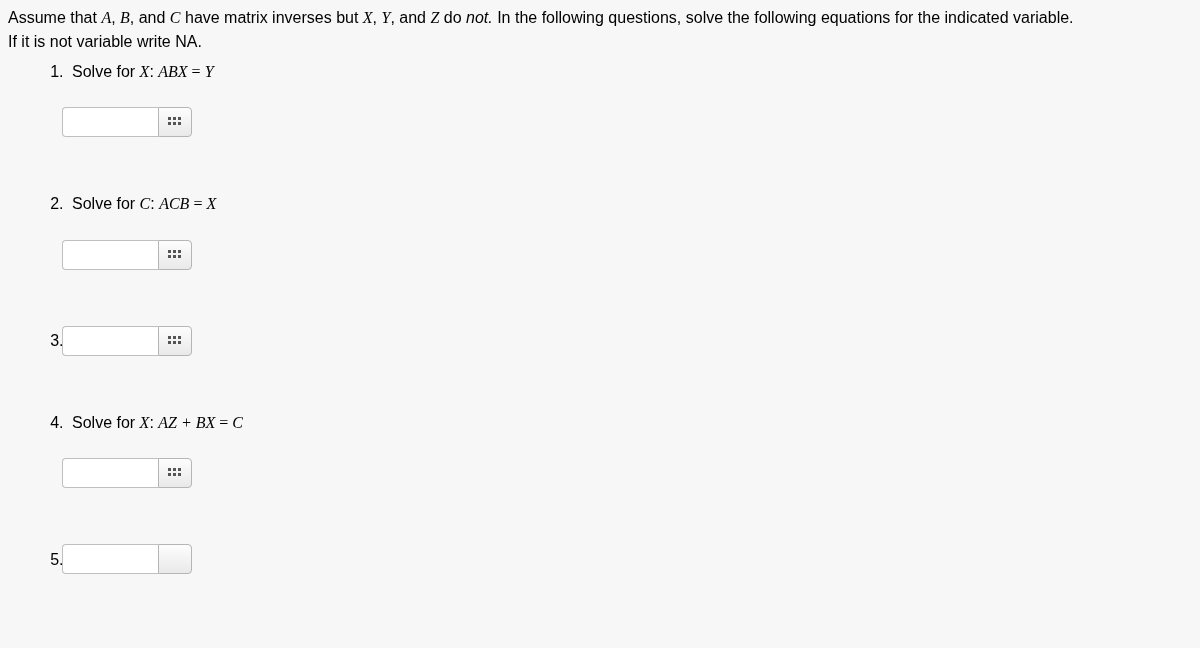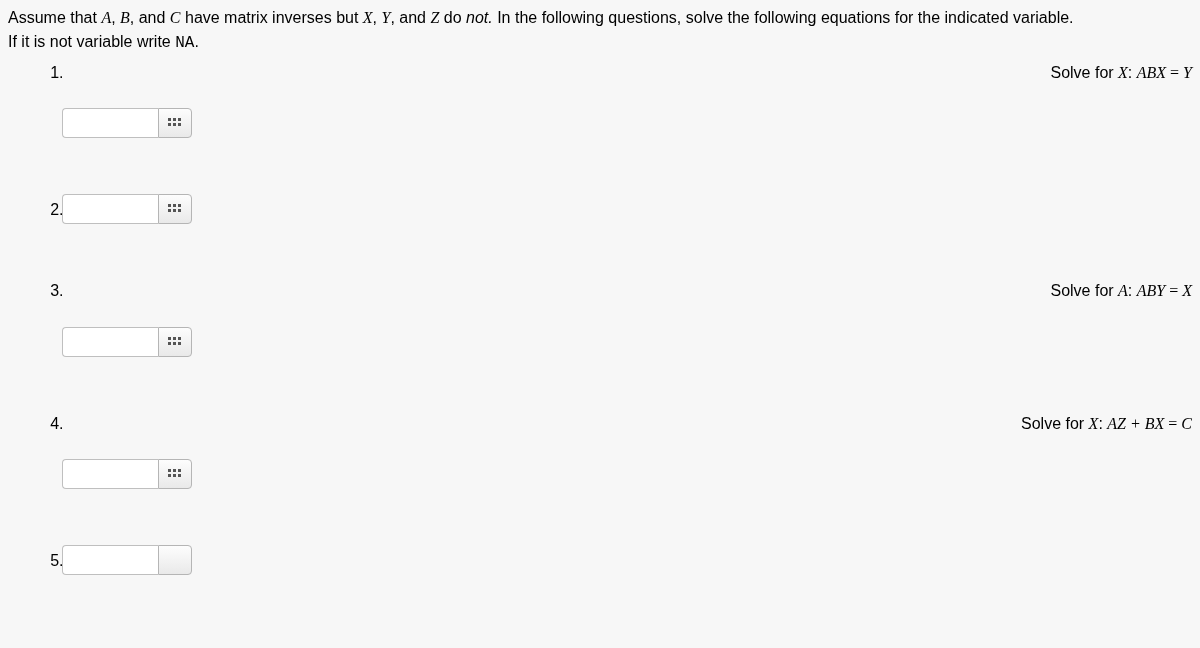--- a/index.html
+++ b/index.html
@@ -13,31 +13,31 @@
   }
   .page {
     padding: 6px 8px 20px 8px;
   }
   .intro {
     line-height: 1.5;
     margin-bottom: 7px;
   }
   .mvar { font-family: 'Times New Roman', serif; font-style: italic; }
   .mop  { font-family: 'Times New Roman', serif; font-style: normal; }
-  .mtext{ font-family: Liberation Mono, monospace; font-style: normal; text-align: center; }
+  .mtext{ font-family: Liberation Sans, sans-serif; font-style: normal; text-align: center; }
   .qlist {
     list-style: decimal;
     padding-left: 60px;
     margin: 0;
   }
   .qlist > li {
     margin-bottom: 56px;
     padding-left: 4px;
   }
-  .qprompt { margin-bottom: 24px; line-height: 1.4; text-align: right; }
+  .qprompt { margin-bottom: 24px; line-height: 1.4; }
   .answer-row {
     display: flex;
     align-items: stretch;
     margin-left: -10px;
   }
   .answer-input {
     width: 96px;
     height: 30px;
     border: 1px solid #bfbfbf;
     border-right: none;
@@ -99,39 +99,39 @@
               <span></span>
               <span></span>
               <span></span>
               <span></span>
             </div>
         </div>
       </div>
     </li>
 
     <li>
+      <div class="qprompt">
+        <span>Solve for </span><span class="mvar">C</span><span>: </span><span class="mvar">ACB</span><span class="mop"> = </span><span class="mvar">X</span>
+      </div>
       <div class="answer-row">
         <input type="text" class="answer-input" placeholder="" style="">
         <div class="kp-btn">
           <div class="kp-icon">
               <span></span>
               <span></span>
               <span></span>
               <span></span>
               <span></span>
               <span></span>
             </div>
         </div>
       </div>
     </li>
 
     <li>
-      <div class="qprompt">
-        <span>Solve for </span><span class="mvar">A</span><span>: </span><span class="mvar">ABY</span><span class="mop"> = </span><span class="mvar">X</span>
-      </div>
       <div class="answer-row">
         <input type="text" class="answer-input" placeholder="" style="">
         <div class="kp-btn">
           <div class="kp-icon">
               <span></span>
               <span></span>
               <span></span>
               <span></span>
               <span></span>
               <span></span>

